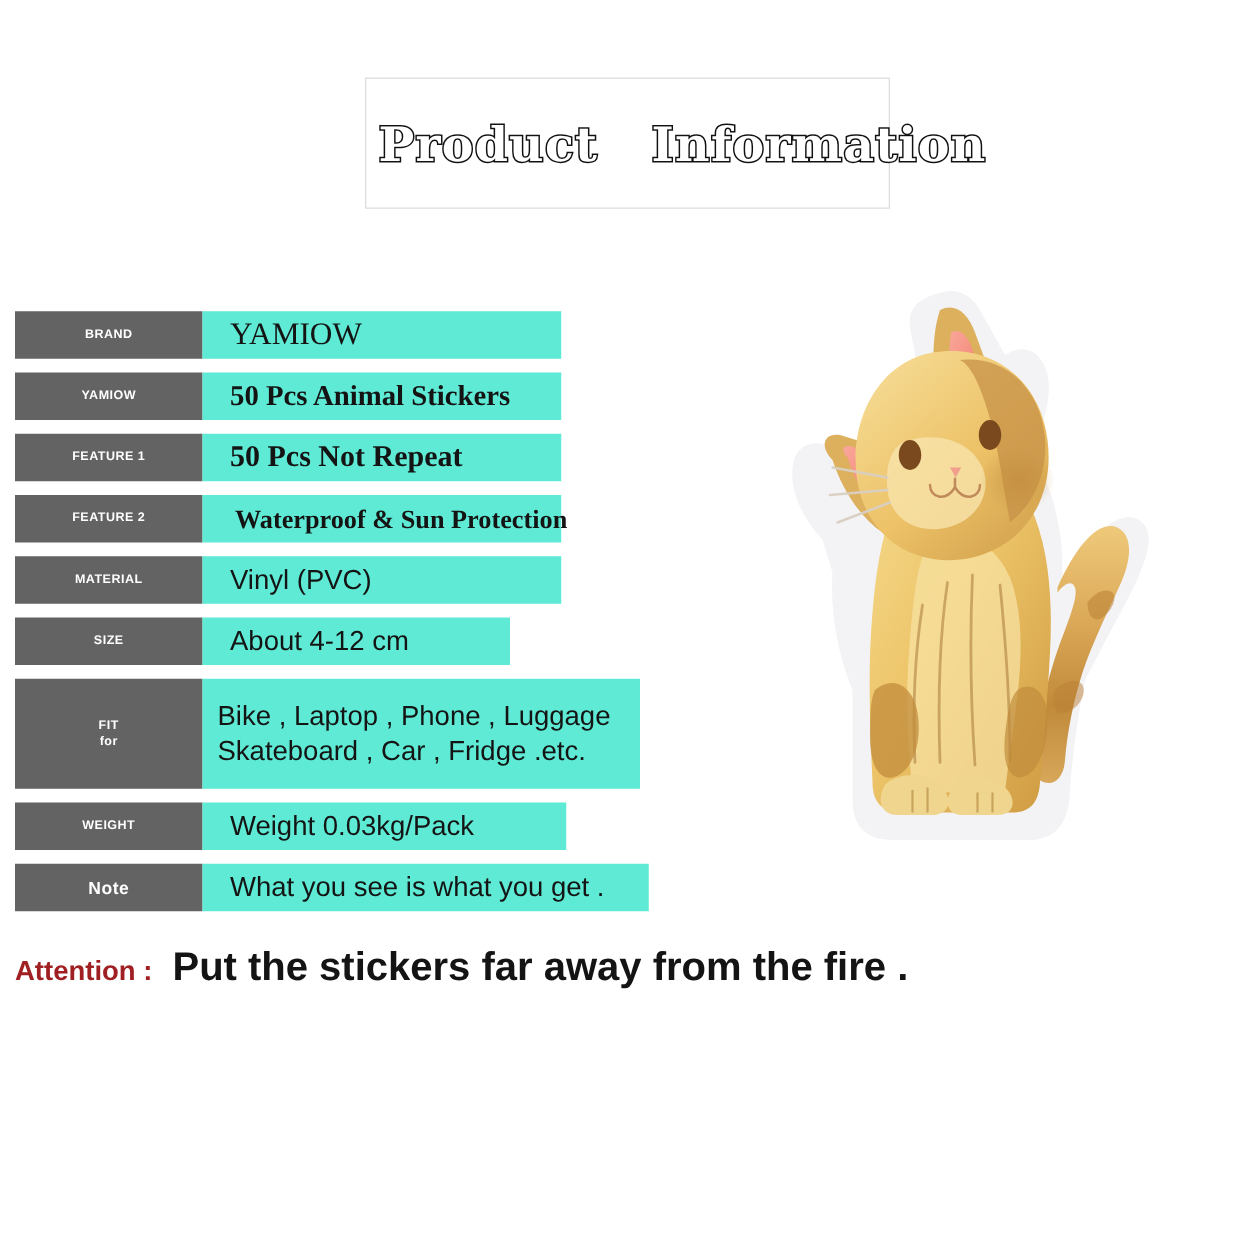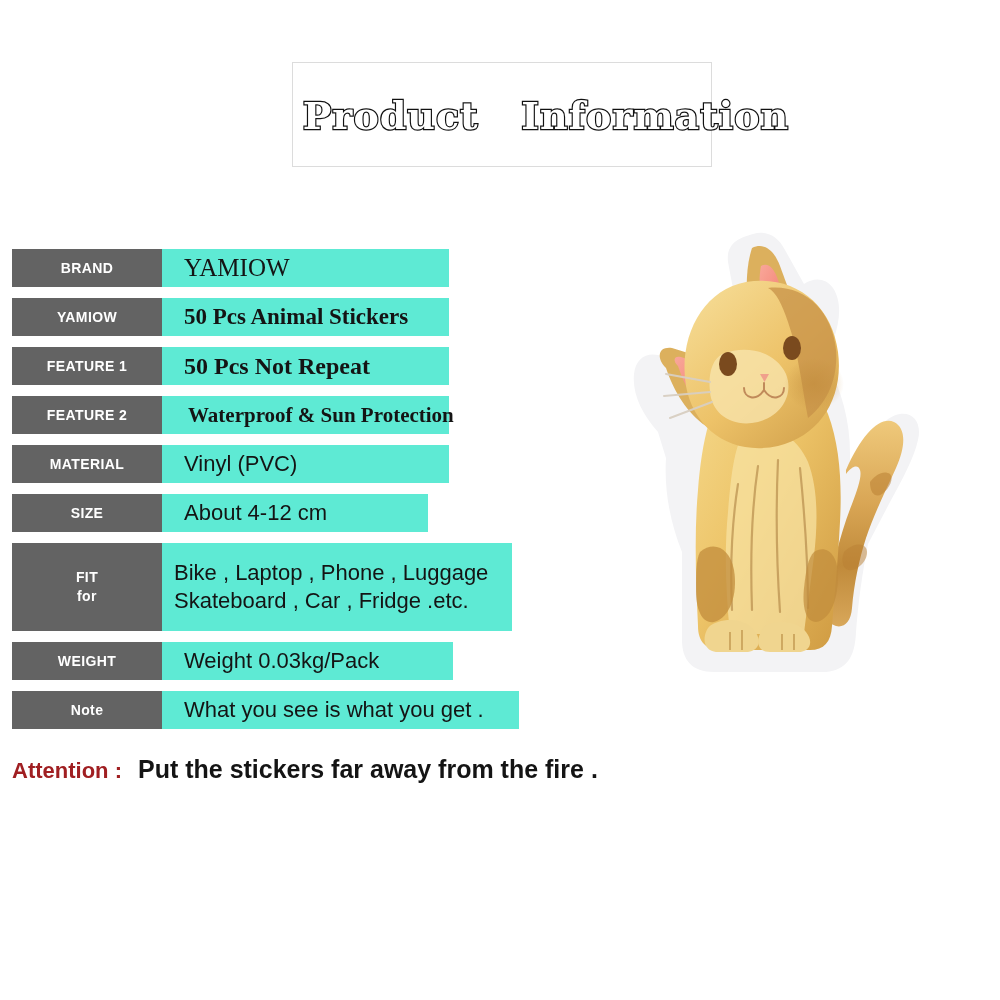--- a/index.html
+++ b/index.html
@@ -72,21 +72,21 @@
   .spec-label {
     position: absolute;
     left: 12px;
     top: 0;
     width: 150px;
     height: 100%;
     background: #636363;
     color: #ffffff;
     font-family: "Liberation Sans", sans-serif;
     font-weight: bold;
-    font-size: 14px;
+    font-size: 10px;
     letter-spacing: 0.4px;
     display: flex;
     flex-direction: column;
     align-items: center;
     justify-content: center;
     line-height: 1.35;
     box-sizing: border-box;
   }
   .spec-label.mixed {
     font-size: 14px;
@@ -132,21 +132,21 @@
   .attention-label {
     font-family: "Liberation Sans", sans-serif;
     font-weight: bold;
     font-size: 22px;
     color: #a01f22;
     white-space: pre;
   }
   .attention-text {
     font-family: "Liberation Sans", sans-serif;
     font-weight: bold;
-    font-size: 25px;
+    font-size: 32px;
     color: #141414;
     margin-left: 16px;
     white-space: pre;
   }
 
   
   .sticker {
     position: absolute;
     left: 618px;
     top: 222px;
@@ -207,21 +207,21 @@
       </div>
       <div class="spec-value v-sans-bold" style="width:287px; font-size:22px;">
         <span>Vinyl (PVC)</span>
       </div>
     </div>
 
     <div class="spec-row">
       <div class="spec-label">
         <span>SIZE</span>
       </div>
-      <div class="spec-value v-sans-bold" style="width:266px; font-size:22px;">
+      <div class="spec-value v-sans-bold" style="width:246px; font-size:22px;">
         <span>About 4-12 cm</span>
       </div>
     </div>
 
     <div class="spec-row tall">
       <div class="spec-label">
         <span>FIT</span>
         <span>for</span>
       </div>
       <div class="spec-value v-sans-bold" style="width:350px; font-size:22px; padding-left:12px;">

